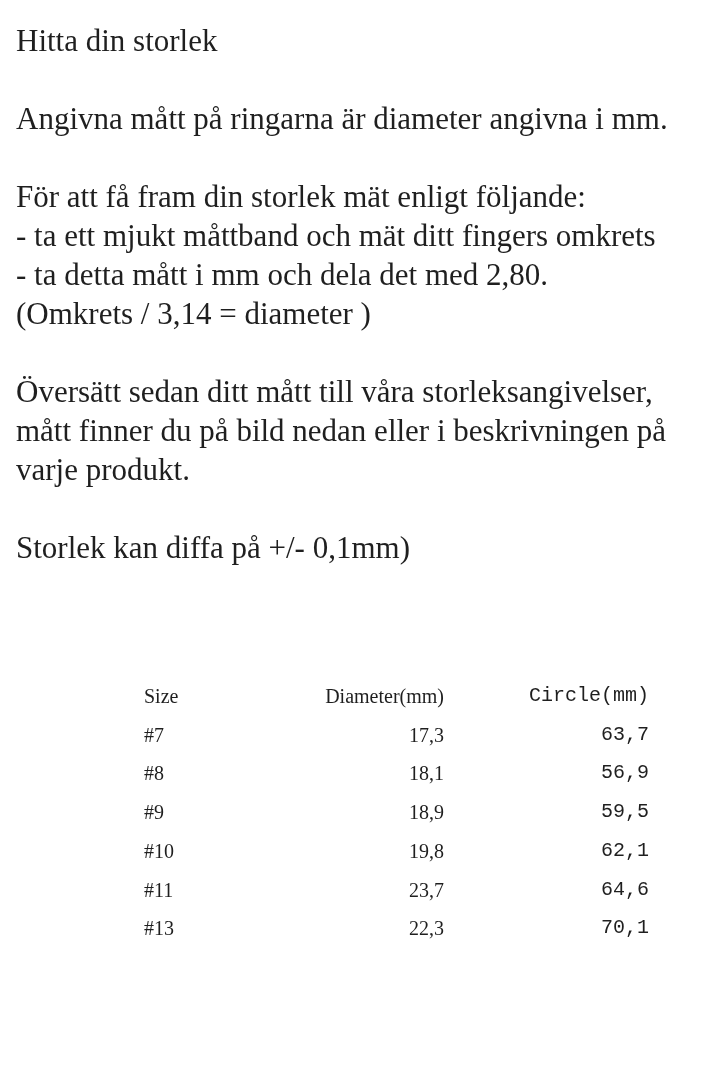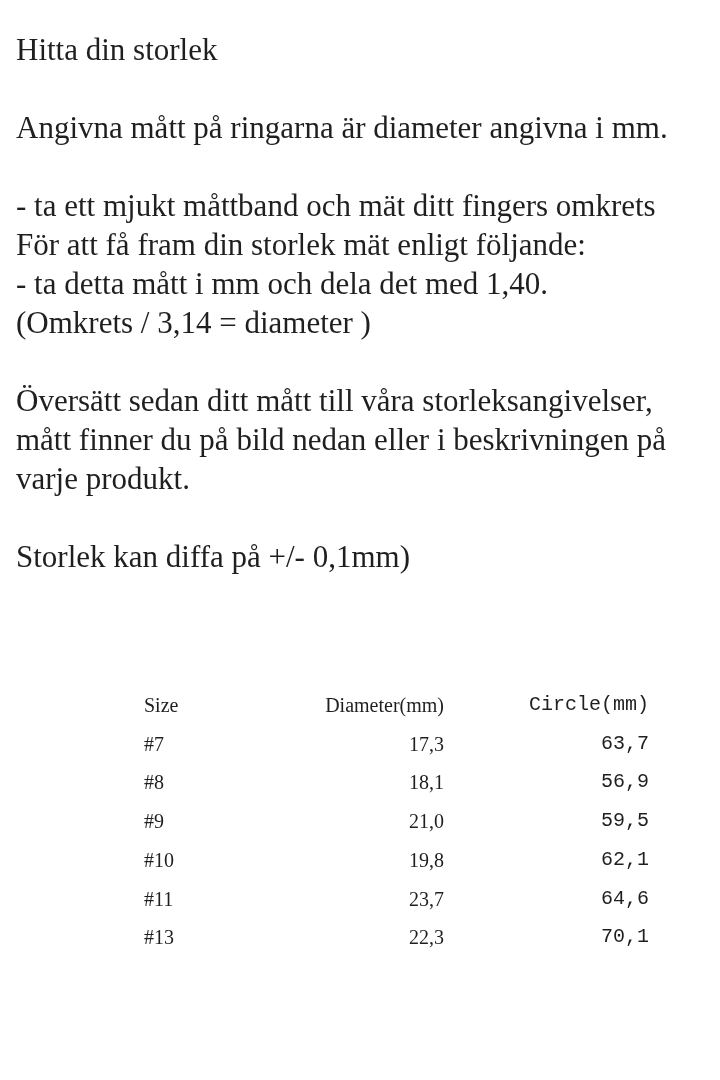--- a/index.html
+++ b/index.html
@@ -11,21 +11,21 @@
     height: 1080px;
     background: #ffffff;
     color: #1f1f1f;
     font-family: "Liberation Serif", "DejaVu Serif", serif;
     overflow: hidden;
   }
   .page {
     box-sizing: border-box;
     width: 720px;
     height: 1080px;
-    padding: 30px 10px 0 16px;
+    padding: 21px 10px 0 16px;
   }
   .doc-line {
     font-size: 31px;
     line-height: 39px;
     white-space: nowrap;
   }
   .block {
     margin: 0 0 39px 0;
   }
   .size-table {
@@ -59,23 +59,23 @@
 
   <div class="block">
     <div class="doc-line">Hitta din storlek</div>
   </div>
 
   <div class="block">
     <div class="doc-line">Angivna mått på ringarna är diameter angivna i mm.</div>
   </div>
 
   <div class="block">
+    <div class="doc-line">För att få fram din storlek mät enligt följande:</div>
     <div class="doc-line">- ta ett mjukt måttband och mät ditt fingers omkrets</div>
-    <div class="doc-line">För att få fram din storlek mät enligt följande:</div>
-    <div class="doc-line">- ta detta mått i mm och dela det med 1,40.</div>
+    <div class="doc-line">- ta detta mått i mm och dela det med 2,80.</div>
     <div class="doc-line">(Omkrets / 3,14 = diameter )</div>
   </div>
 
   <div class="block">
     <div class="doc-line">Översätt sedan ditt mått till våra storleksangivelser,</div>
     <div class="doc-line">mått finner du på bild nedan eller i beskrivningen på</div>
     <div class="doc-line">varje produkt.</div>
   </div>
 
   <div class="block">
@@ -93,21 +93,21 @@
       <span class="c2">17,3</span>
       <span class="c3">63,7</span>
     </div>
     <div class="trow">
       <span class="c1">#8</span>
       <span class="c2">18,1</span>
       <span class="c3">56,9</span>
     </div>
     <div class="trow">
       <span class="c1">#9</span>
-      <span class="c2">21,0</span>
+      <span class="c2">18,9</span>
       <span class="c3">59,5</span>
     </div>
     <div class="trow">
       <span class="c1">#10</span>
       <span class="c2">19,8</span>
       <span class="c3">62,1</span>
     </div>
     <div class="trow">
       <span class="c1">#11</span>
       <span class="c2">23,7</span>

